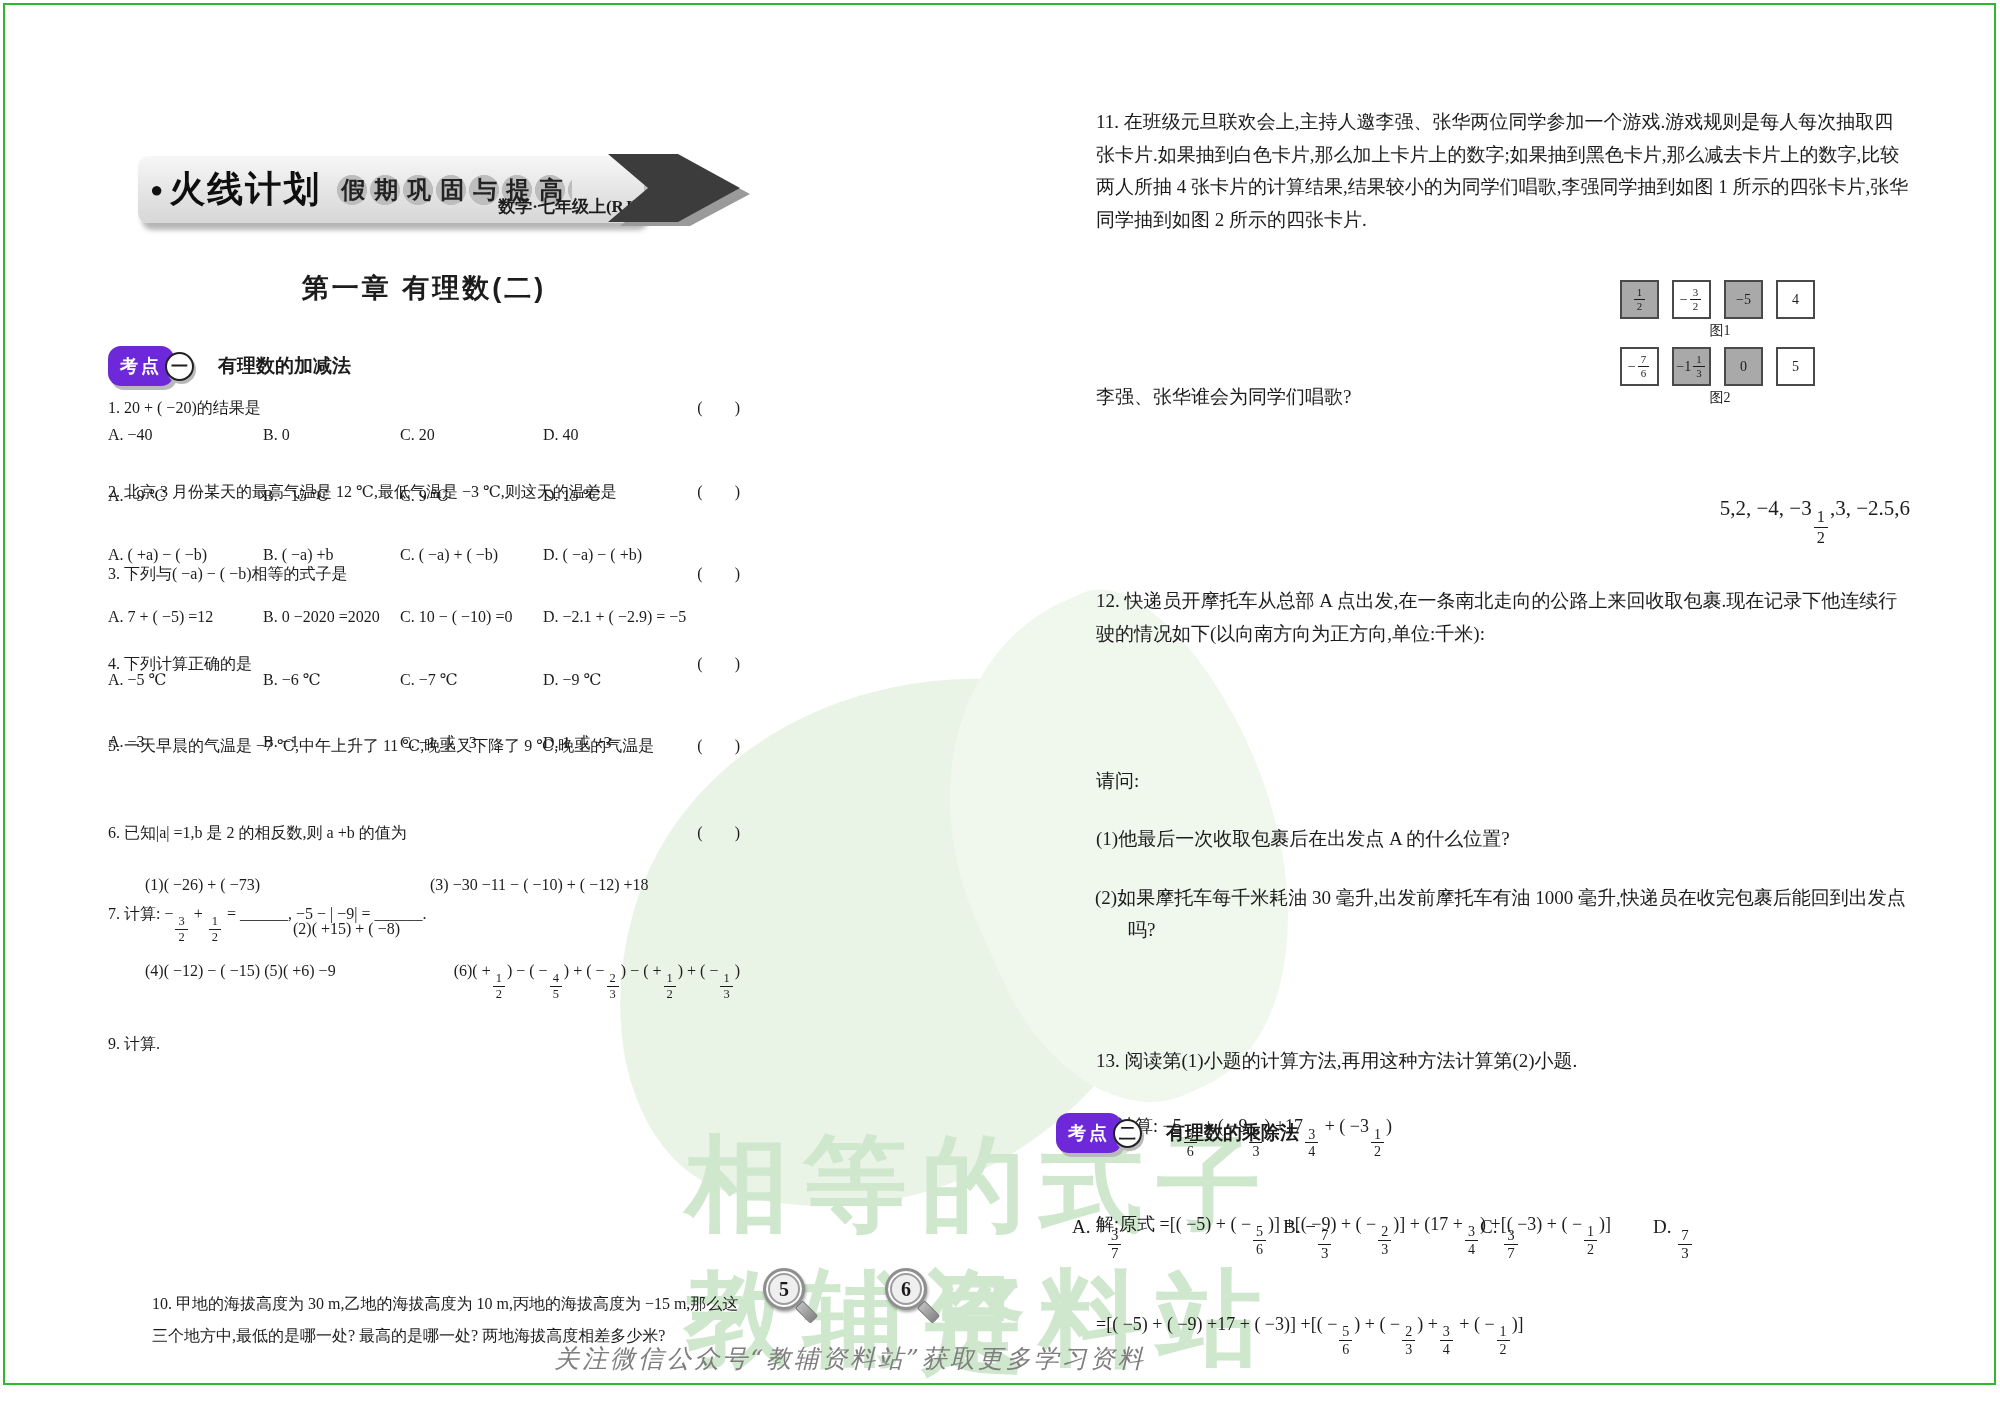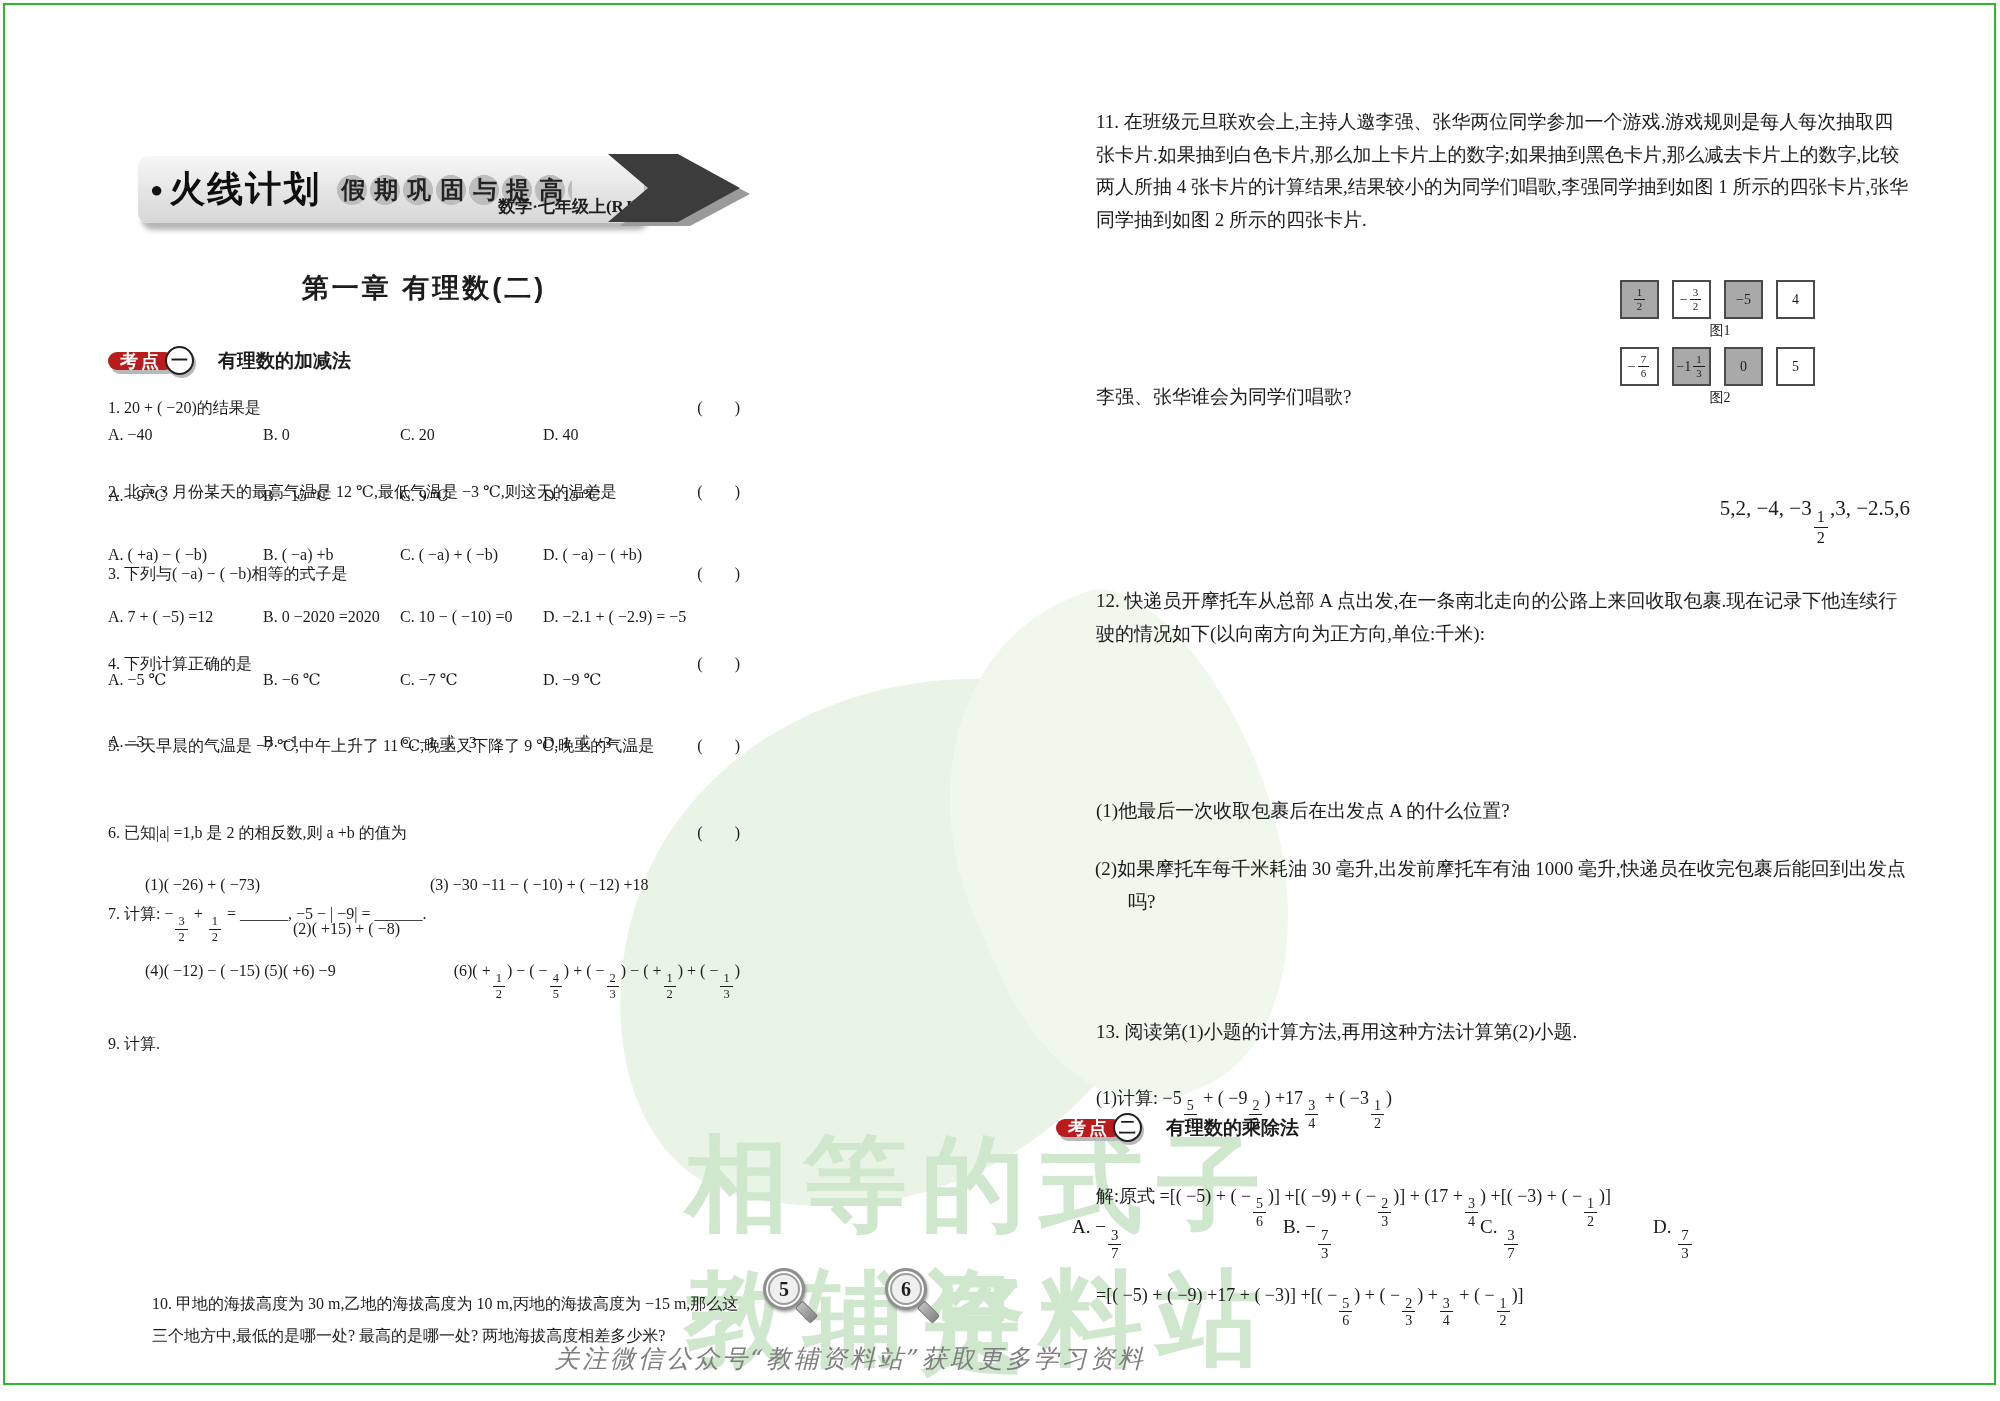--- a/index.html
+++ b/index.html
@@ -43,21 +43,21 @@
   
   .chapter { position:absolute; left:108px; top:270px; width:632px; text-align:center;
              font-size:27px; font-weight:bold; letter-spacing:3px; z-index:1;
              font-family:"Liberation Sans",sans-serif; }
 
   
   .kd { position:absolute; display:flex; align-items:center; z-index:1; }
   .kd-sec1 { left:108px; top:346px; }
   .kd-sec2 { left:1056px; top:1113px; }
   .kd-pill { display:inline-flex; align-items:center; justify-content:center;
-             width:66px; height:18px; background:#b91c1c; color:#fff; border-radius:13px;
+             width:66px; height:40px; background:#6d28d9; color:#fff; border-radius:13px;
              font-size:18px; font-weight:bold; letter-spacing:3px;
              box-shadow:3px 4px 0 #b9b9b9; font-family:"Liberation Sans",sans-serif; }
   .kd-circle { display:inline-flex; align-items:center; justify-content:center;
                width:29px; height:29px; margin-left:-9px; background:#fff;
                border:2px solid #222; border-radius:50%; font-size:17px; font-weight:bold;
                box-shadow:2px 3px 0 #b9b9b9; z-index:1; font-family:"Liberation Sans",sans-serif; }
   .kd-title { margin-left:24px; font-size:19px; font-weight:bold;
               font-family:"Liberation Sans",sans-serif; }
 
   
@@ -293,20 +293,23 @@
 
     <div class="blk q para hang" style="top:426px">
       <span>12. 快递员开摩托车从总部 A 点出发,在一条南北走向的公路上来回收取包裹.现在记录下他连续行驶的情况如下(以向南方向为正方向,单位:千米):</span>
     </div>
     <div class="blk seq mline" style="top:496px">
       <span>5,2, −4, −3<span class="frac">
             <span class="fnum">1</span>
             <span class="fden">2</span>
           </span>,3, −2.5,6</span>
     </div>
+    <div class="blk q indent" style="top:542px">
+      <span>请问:</span>
+    </div>
     <div class="blk q indent" style="top:572px">
       <span>(1)他最后一次收取包裹后在出发点 A 的什么位置?</span>
     </div>
     <div class="blk q para hang2" style="top:600px">
       <span>(2)如果摩托车每千米耗油 30 毫升,出发前摩托车有油 1000 毫升,快递员在收完包裹后能回到出发点吗?</span>
     </div>
 
     <div class="blk q hang" style="top:700px">
       <span>13. 阅读第(1)小题的计算方法,再用这种方法计算第(2)小题.</span>
     </div>

